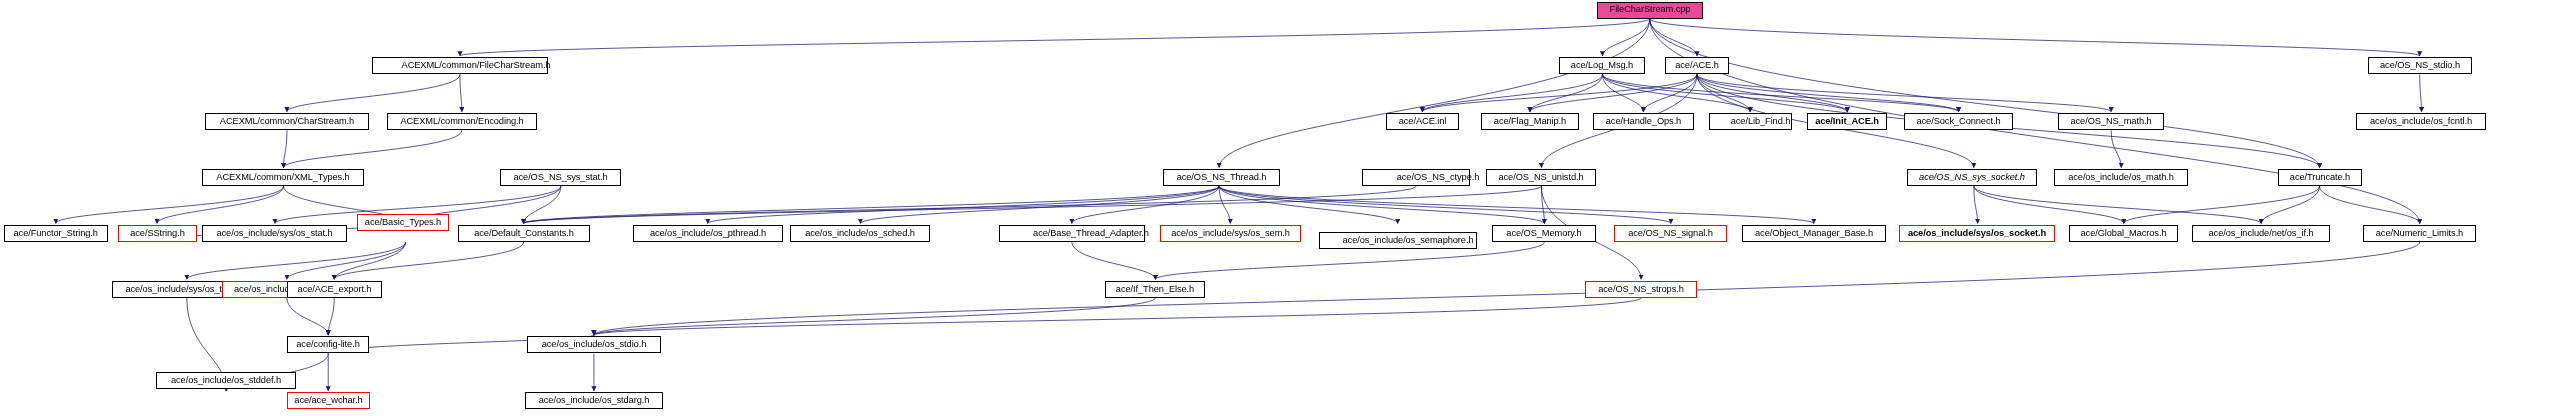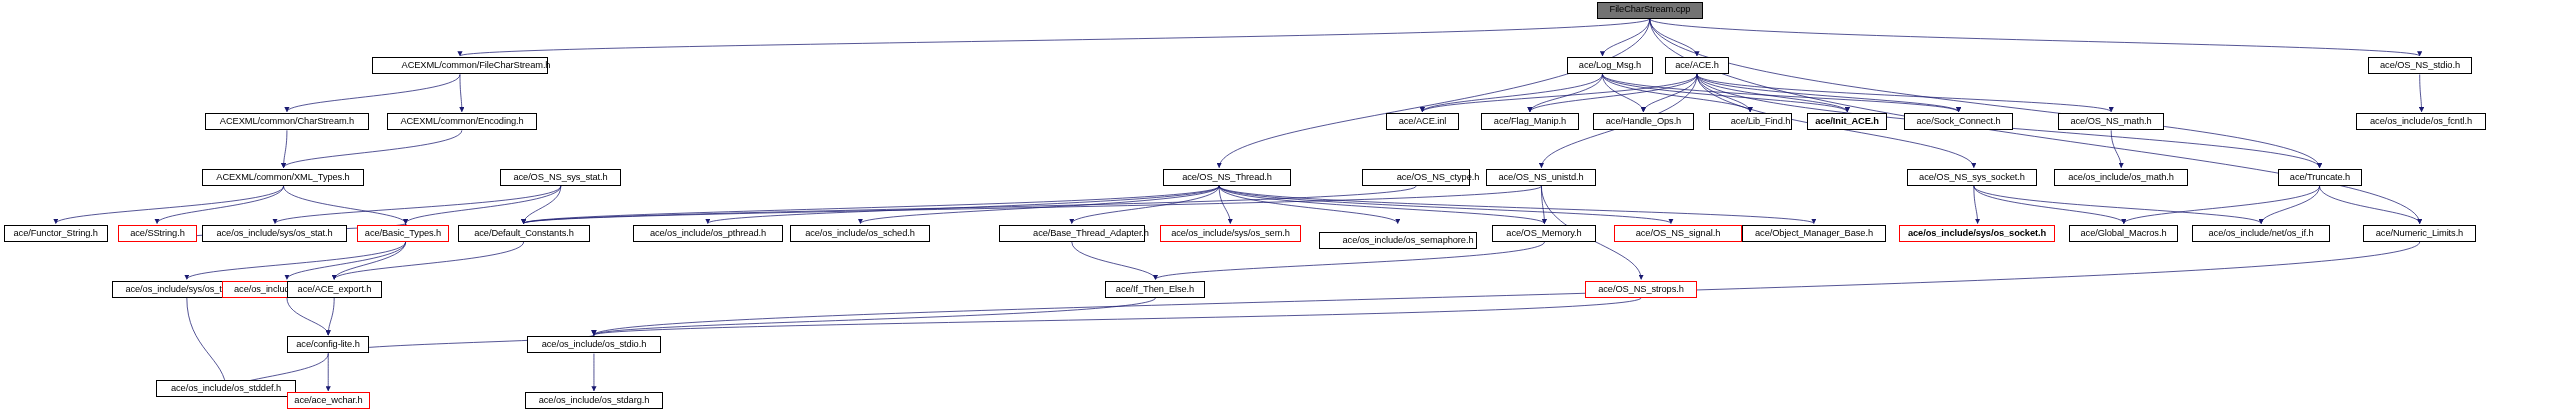--- a/index.html
+++ b/index.html
@@ -33,21 +33,21 @@
     line-height: 1;
     display: flex;
     align-items: center;
     justify-content: center;
     white-space: nowrap;
     height: 17px;
     letter-spacing: -0.1px;
     z-index: 5;
   }
   .node.root {
-    background: #737373;
+    background: #ec4899;
     border-color: #000000;
   }
   .node.red {
     border-color: #ff0000;
   }
 </style>
 </head>
 <body>
 
 <div id="graph">
@@ -127,63 +127,63 @@
         <path d="M 441 475 C 441 461.25, 798 458.75, 798 450" stroke="#191970" stroke-width="1" fill="none" marker-end="url(#arrow)"></path>
         <path d="M 798 475 C 798 502.5, 798 507.5, 798 525" stroke="#191970" stroke-width="1" fill="none" marker-end="url(#arrow)"></path>
         <path d="M 2205 400 C 2205 427.5, 798 432.5, 798 450" stroke="#191970" stroke-width="1" fill="none" marker-end="url(#arrow)"></path>
         <path d="M 3251 325 C 3251 393.75, 798 406.25, 798 450" stroke="#191970" stroke-width="1" fill="none" marker-end="url(#arrow)"></path>
         <path d="M 1552.5 400 C 1552.5 427.5, 798 432.5, 798 450" stroke="#191970" stroke-width="1" fill="none" marker-end="url(#arrow)"></path>
       </g>
   </svg>
   <div id="node-layer">
       <div class="node root" style="left: 1597px; top: 1.5px; width: 106px;">FileCharStream.cpp</div>
       <div class="node" style="left: 372px; top: 57px; width: 176px; padding-left: 32px;">ACEXML/common/FileCharStream.h</div>
-      <div class="node" style="left: 1559px; top: 57px; width: 86px; margin-left: 8px;">ace/Log_Msg.h</div>
+      <div class="node" style="left: 1559px; top: 57px; width: 86px;">ace/Log_Msg.h</div>
       <div class="node" style="left: 1665px; top: 57px; width: 64px;">ace/ACE.h</div>
       <div class="node" style="left: 2368px; top: 57px; width: 104px;">ace/OS_NS_stdio.h</div>
       <div class="node" style="left: 205px; top: 113px; width: 164px;">ACEXML/common/CharStream.h</div>
       <div class="node" style="left: 387px; top: 113px; width: 150px;">ACEXML/common/Encoding.h</div>
       <div class="node" style="left: 1386px; top: 113px; width: 73px;">ace/ACE.inl</div>
       <div class="node" style="left: 1481px; top: 113px; width: 98px;">ace/Flag_Manip.h</div>
       <div class="node" style="left: 1593px; top: 113px; width: 101px;">ace/Handle_Ops.h</div>
       <div class="node" style="left: 1709px; top: 113px; width: 83px; padding-left: 20px;">ace/Lib_Find.h</div>
       <div class="node" style="left: 1807px; top: 113px; width: 80px; font-weight: bold;">ace/Init_ACE.h</div>
       <div class="node" style="left: 1904px; top: 113px; width: 109px;">ace/Sock_Connect.h</div>
       <div class="node" style="left: 2058px; top: 113px; width: 106px;">ace/OS_NS_math.h</div>
       <div class="node" style="left: 2356px; top: 113px; width: 130px;">ace/os_include/os_fcntl.h</div>
       <div class="node" style="left: 202px; top: 169px; width: 162px;">ACEXML/common/XML_Types.h</div>
       <div class="node" style="left: 500px; top: 169px; width: 121px;">ace/OS_NS_sys_stat.h</div>
-      <div class="node" style="left: 1163px; top: 169px; width: 128px;">ace/OS_NS_Thread.h</div>
+      <div class="node" style="left: 1163px; top: 169px; width: 117px;">ace/OS_NS_Thread.h</div>
       <div class="node" style="left: 1362px; top: 169px; width: 108px; padding-left: 44px;">ace/OS_NS_ctype.h</div>
       <div class="node" style="left: 1486px; top: 169px; width: 110px;">ace/OS_NS_unistd.h</div>
-      <div class="node" style="left: 1907px; top: 169px; width: 130px;">ace/OS_NS_sys_socket.h</div>
+      <div class="node" style="left: 1907px; top: 169px; width: 130px; font-style: italic;">ace/OS_NS_sys_socket.h</div>
       <div class="node" style="left: 2054px; top: 169px; width: 134px;">ace/os_include/os_math.h</div>
       <div class="node" style="left: 2278px; top: 169px; width: 84px;">ace/Truncate.h</div>
       <div class="node" style="left: 3.7px; top: 225px; width: 104px;">ace/Functor_String.h</div>
       <div class="node red" style="left: 118px; top: 225px; width: 79px;">ace/SString.h</div>
       <div class="node" style="left: 202px; top: 225px; width: 145px;">ace/os_include/sys/os_stat.h</div>
-      <div class="node red" style="left: 357px; top: 225px; width: 92px;">ace/Basic_Types.h</div>
+      <div class="node red" style="left: 357px; top: 214px; width: 92px;">ace/Basic_Types.h</div>
       <div class="node" style="left: 458px; top: 225px; width: 132px;">ace/Default_Constants.h</div>
       <div class="node" style="left: 633px; top: 225px; width: 150px;">ace/os_include/os_pthread.h</div>
       <div class="node" style="left: 790px; top: 225px; width: 140px;">ace/os_include/os_sched.h</div>
       <div class="node" style="left: 999px; top: 225px; width: 146px; padding-left: 38px;">ace/Base_Thread_Adapter.h</div>
       <div class="node red" style="left: 1160px; top: 225px; width: 141px;">ace/os_include/sys/os_sem.h</div>
       <div class="node" style="left: 1319px; top: 232px; width: 158px; padding-left: 20px;">ace/os_include/os_semaphore.h</div>
       <div class="node" style="left: 1492px; top: 225px; width: 104px;">ace/OS_Memory.h</div>
-      <div class="node red" style="left: 1614px; top: 225px; width: 128px;">ace/OS_NS_signal.h</div>
+      <div class="node red" style="left: 1614px; top: 225px; width: 113px;">ace/OS_NS_signal.h</div>
       <div class="node" style="left: 1742px; top: 225px; width: 144px;">ace/Object_Manager_Base.h</div>
       <div class="node red" style="left: 1899px; top: 225px; width: 156px; font-weight: bold;">ace/os_include/sys/os_socket.h</div>
       <div class="node" style="left: 2069px; top: 225px; width: 109px;">ace/Global_Macros.h</div>
       <div class="node" style="left: 2192px; top: 225px; width: 138px;">ace/os_include/net/os_if.h</div>
       <div class="node" style="left: 2363px; top: 225px; width: 113px;">ace/Numeric_Limits.h</div>
       <div class="node" style="left: 112px; top: 281px; width: 150px;">ace/os_include/sys/os_types.h</div>
       <div class="node red" style="left: 222px; top: 281px; width: 130px;">ace/os_include/os_limits.h</div>
       <div class="node" style="left: 287px; top: 281px; width: 95px;">ace/ACE_export.h</div>
       <div class="node" style="left: 1105px; top: 281px; width: 100px;">ace/If_Then_Else.h</div>
       <div class="node red" style="left: 1585px; top: 281px; width: 112px;">ace/OS_NS_strops.h</div>
       <div class="node" style="left: 287px; top: 336px; width: 82px;">ace/config-lite.h</div>
       <div class="node" style="left: 527px; top: 336px; width: 134px;">ace/os_include/os_stdio.h</div>
-      <div class="node" style="left: 156px; top: 380px; width: 140px;">ace/os_include/os_stddef.h</div>
+      <div class="node" style="left: 156px; top: 372px; width: 140px;">ace/os_include/os_stddef.h</div>
       <div class="node red" style="left: 287px; top: 392px; width: 83px;">ace/ace_wchar.h</div>
       <div class="node" style="left: 525px; top: 392px; width: 138px;">ace/os_include/os_stdarg.h</div>
     </div>
 </div>
 
 
 </body></html>

